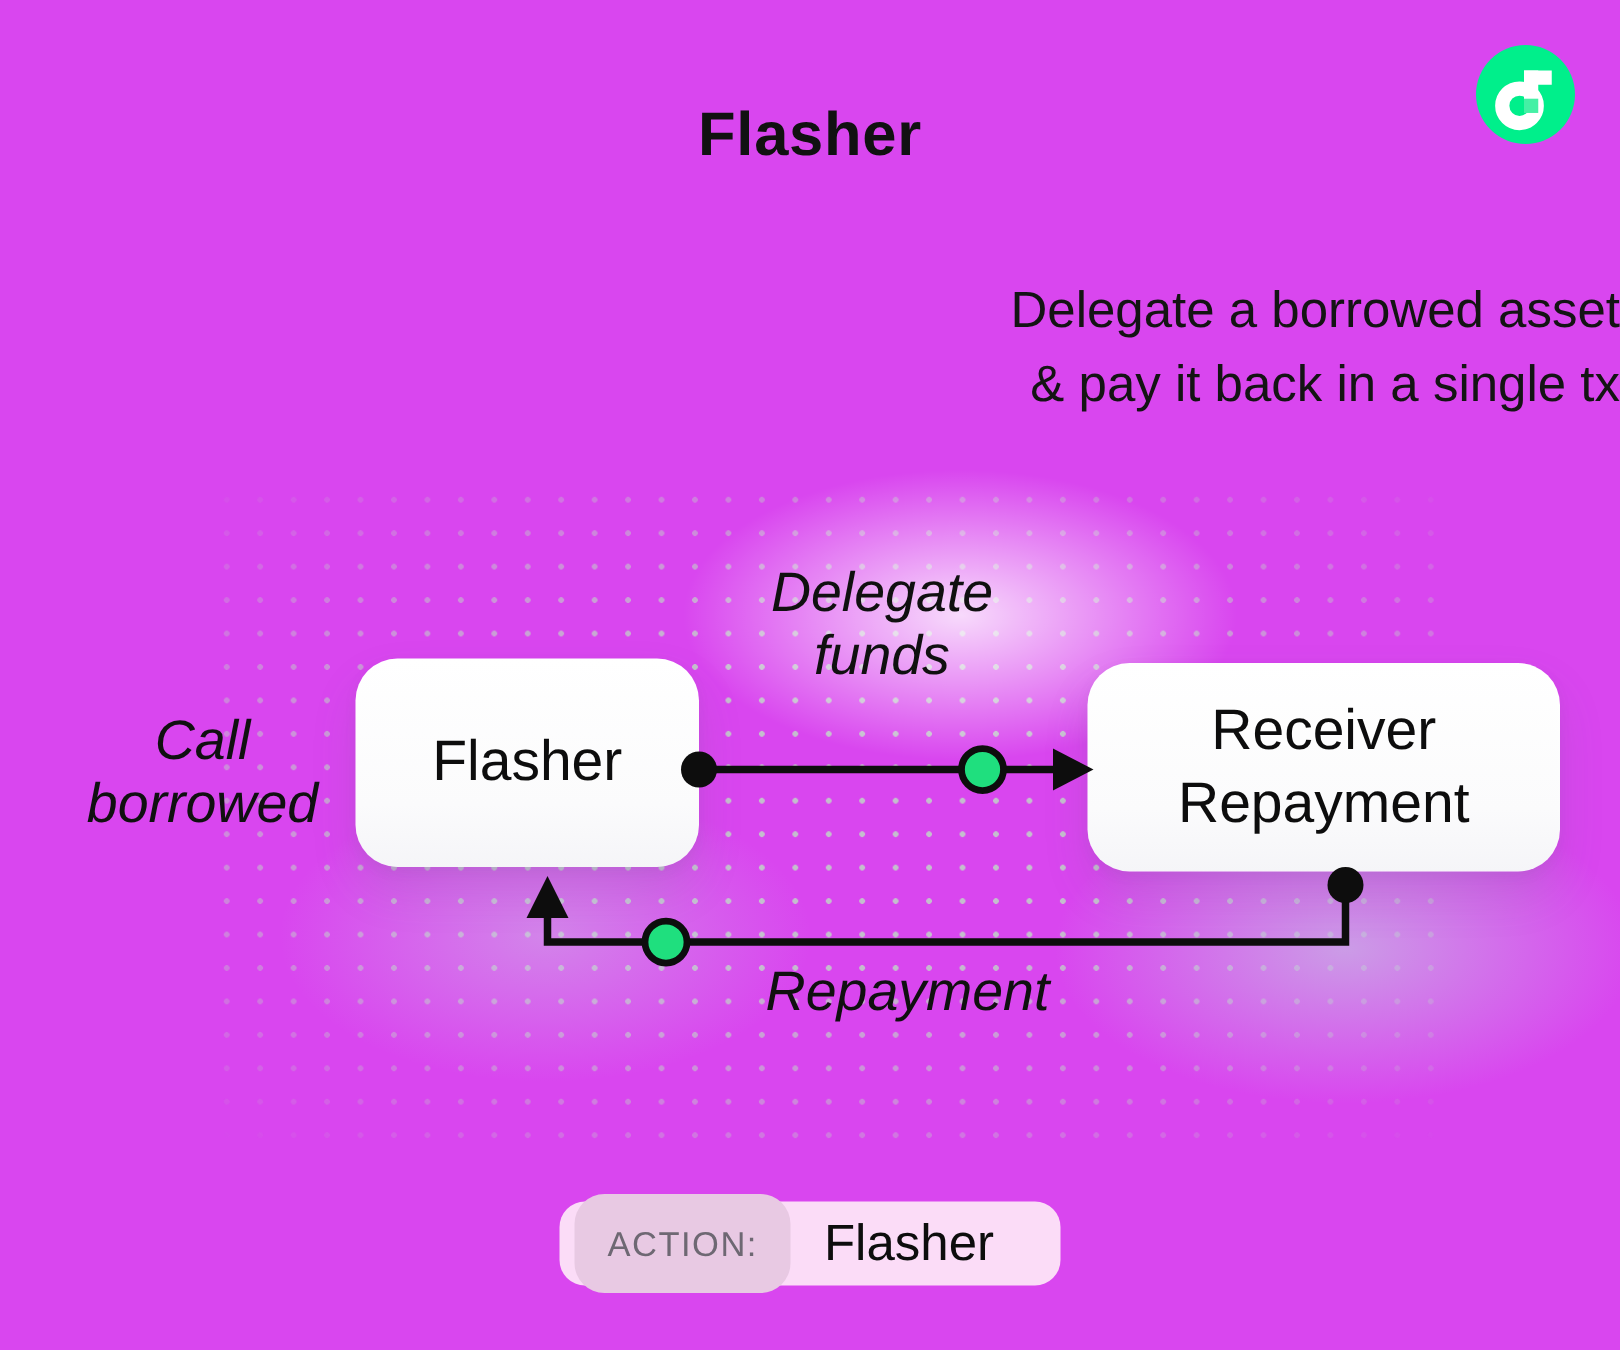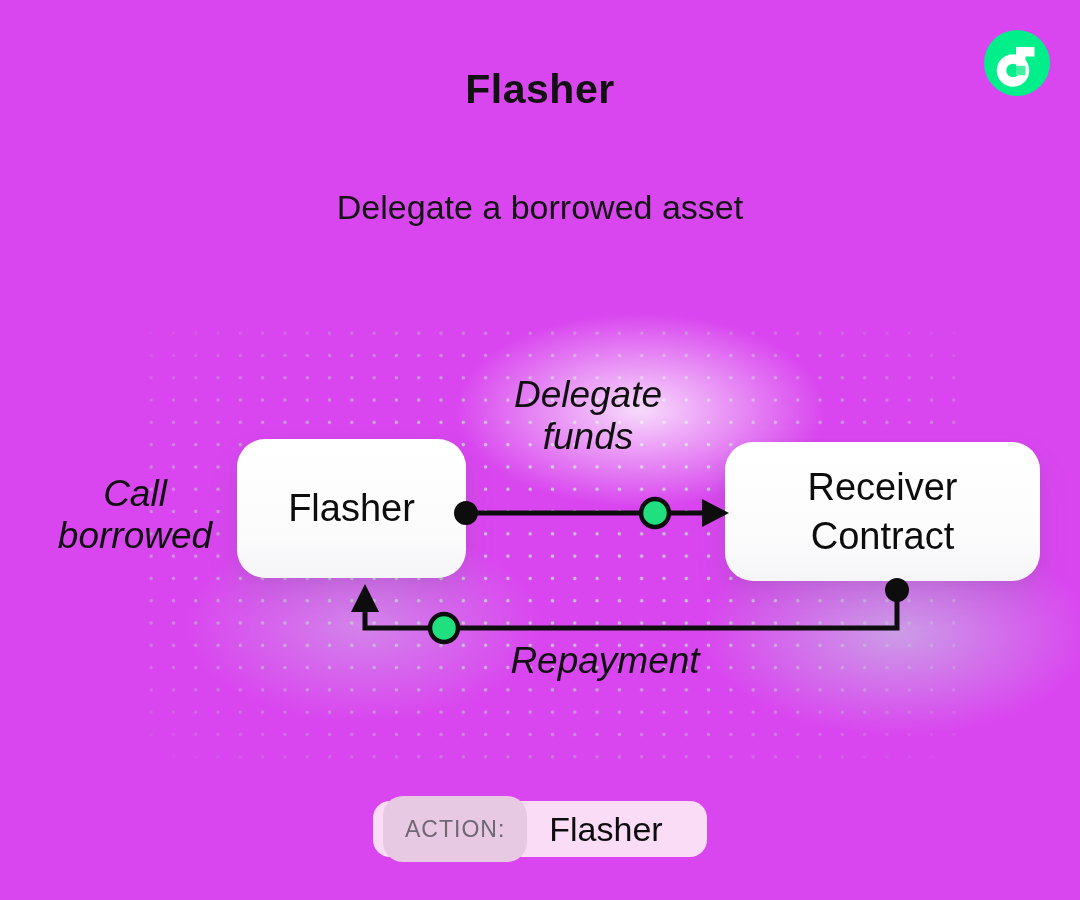--- a/index.html
+++ b/index.html
@@ -31,21 +31,21 @@
     left:430px; top:300px; width:420px; height:220px;
     background: radial-gradient(ellipse 55% 55% at 50% 50%, rgba(255,255,255,.8), rgba(255,255,255,0) 80%);
   }
 
   .page-title {
     position:absolute; left:0; top:66px; width:1080px;
     text-align:center; font-size:41px; font-weight:700; letter-spacing:.5px;
   }
   .page-subtitle {
     position:absolute; left:0; top:183px; width:1080px;
-    text-align:center; font-size:34px; line-height:49px; font-weight:400; color:#141414;
+    text-align:right; font-size:34px; line-height:49px; font-weight:400; color:#141414;
   }
   .logo { position:absolute; left:984px; top:30px; width:66px; height:66px; }
 
   .node {
     position:absolute;
     background:linear-gradient(180deg, #ffffff 0%, #fbfbfc 70%, #f5f5f8 100%);
     border-radius:28px;
     box-shadow:0 16px 30px rgba(96,101,128,.15), 0 3px 8px rgba(96,101,128,.08);
     display:flex; align-items:center; justify-content:center;
     font-size:38px; line-height:49px; text-align:center; color:#0d0d0d;
@@ -83,35 +83,36 @@
 
   <div class="dot-field"></div>
   <div class="tint tint-mid"></div>
   <div class="tint tint-right"></div>
   <div class="tint tint-left"></div>
 
   <div class="page-title">Flasher</div>
 
   <div class="page-subtitle">
     <span>Delegate a borrowed asset</span><br>
+    <span>&amp; pay it back in a single tx</span>
   </div>
 
   <svg class="logo" viewBox="0 0 66 66">
     <circle cx="33" cy="33" r="33" fill="#00ef8b"></circle>
     <circle cx="29" cy="40.5" r="11.5" fill="none" stroke="#ffffff" stroke-width="9.5"></circle>
     <rect x="32" y="17" width="9.5" height="20" fill="#ffffff"></rect>
     <rect x="32" y="17" width="18.5" height="9.5" fill="#ffffff"></rect>
     <rect x="32" y="35.8" width="9.5" height="9.5" fill="#45f0a5"></rect>
   </svg>
 
   <div class="node node-flasher">
     <span>Flasher</span>
   </div>
   <div class="node node-receiver">
-    <span style="display:block; width:230px;">Receiver Contract</span>
+    <span style="display:block; width:230px;">Receiver Repayment</span>
   </div>
 
   <svg class="connections" viewBox="0 0 1080 900">
     <defs>
       <linearGradient id="trailRight" x1="0" y1="0" x2="1" y2="0">
         <stop offset="0" stop-color="#0d0d0d"></stop>
         <stop offset="1" stop-color="#1fdf7e"></stop>
       </linearGradient>
       <linearGradient id="trailLeft" x1="0" y1="0" x2="1" y2="0">
         <stop offset="0" stop-color="#1fdf7e"></stop>

